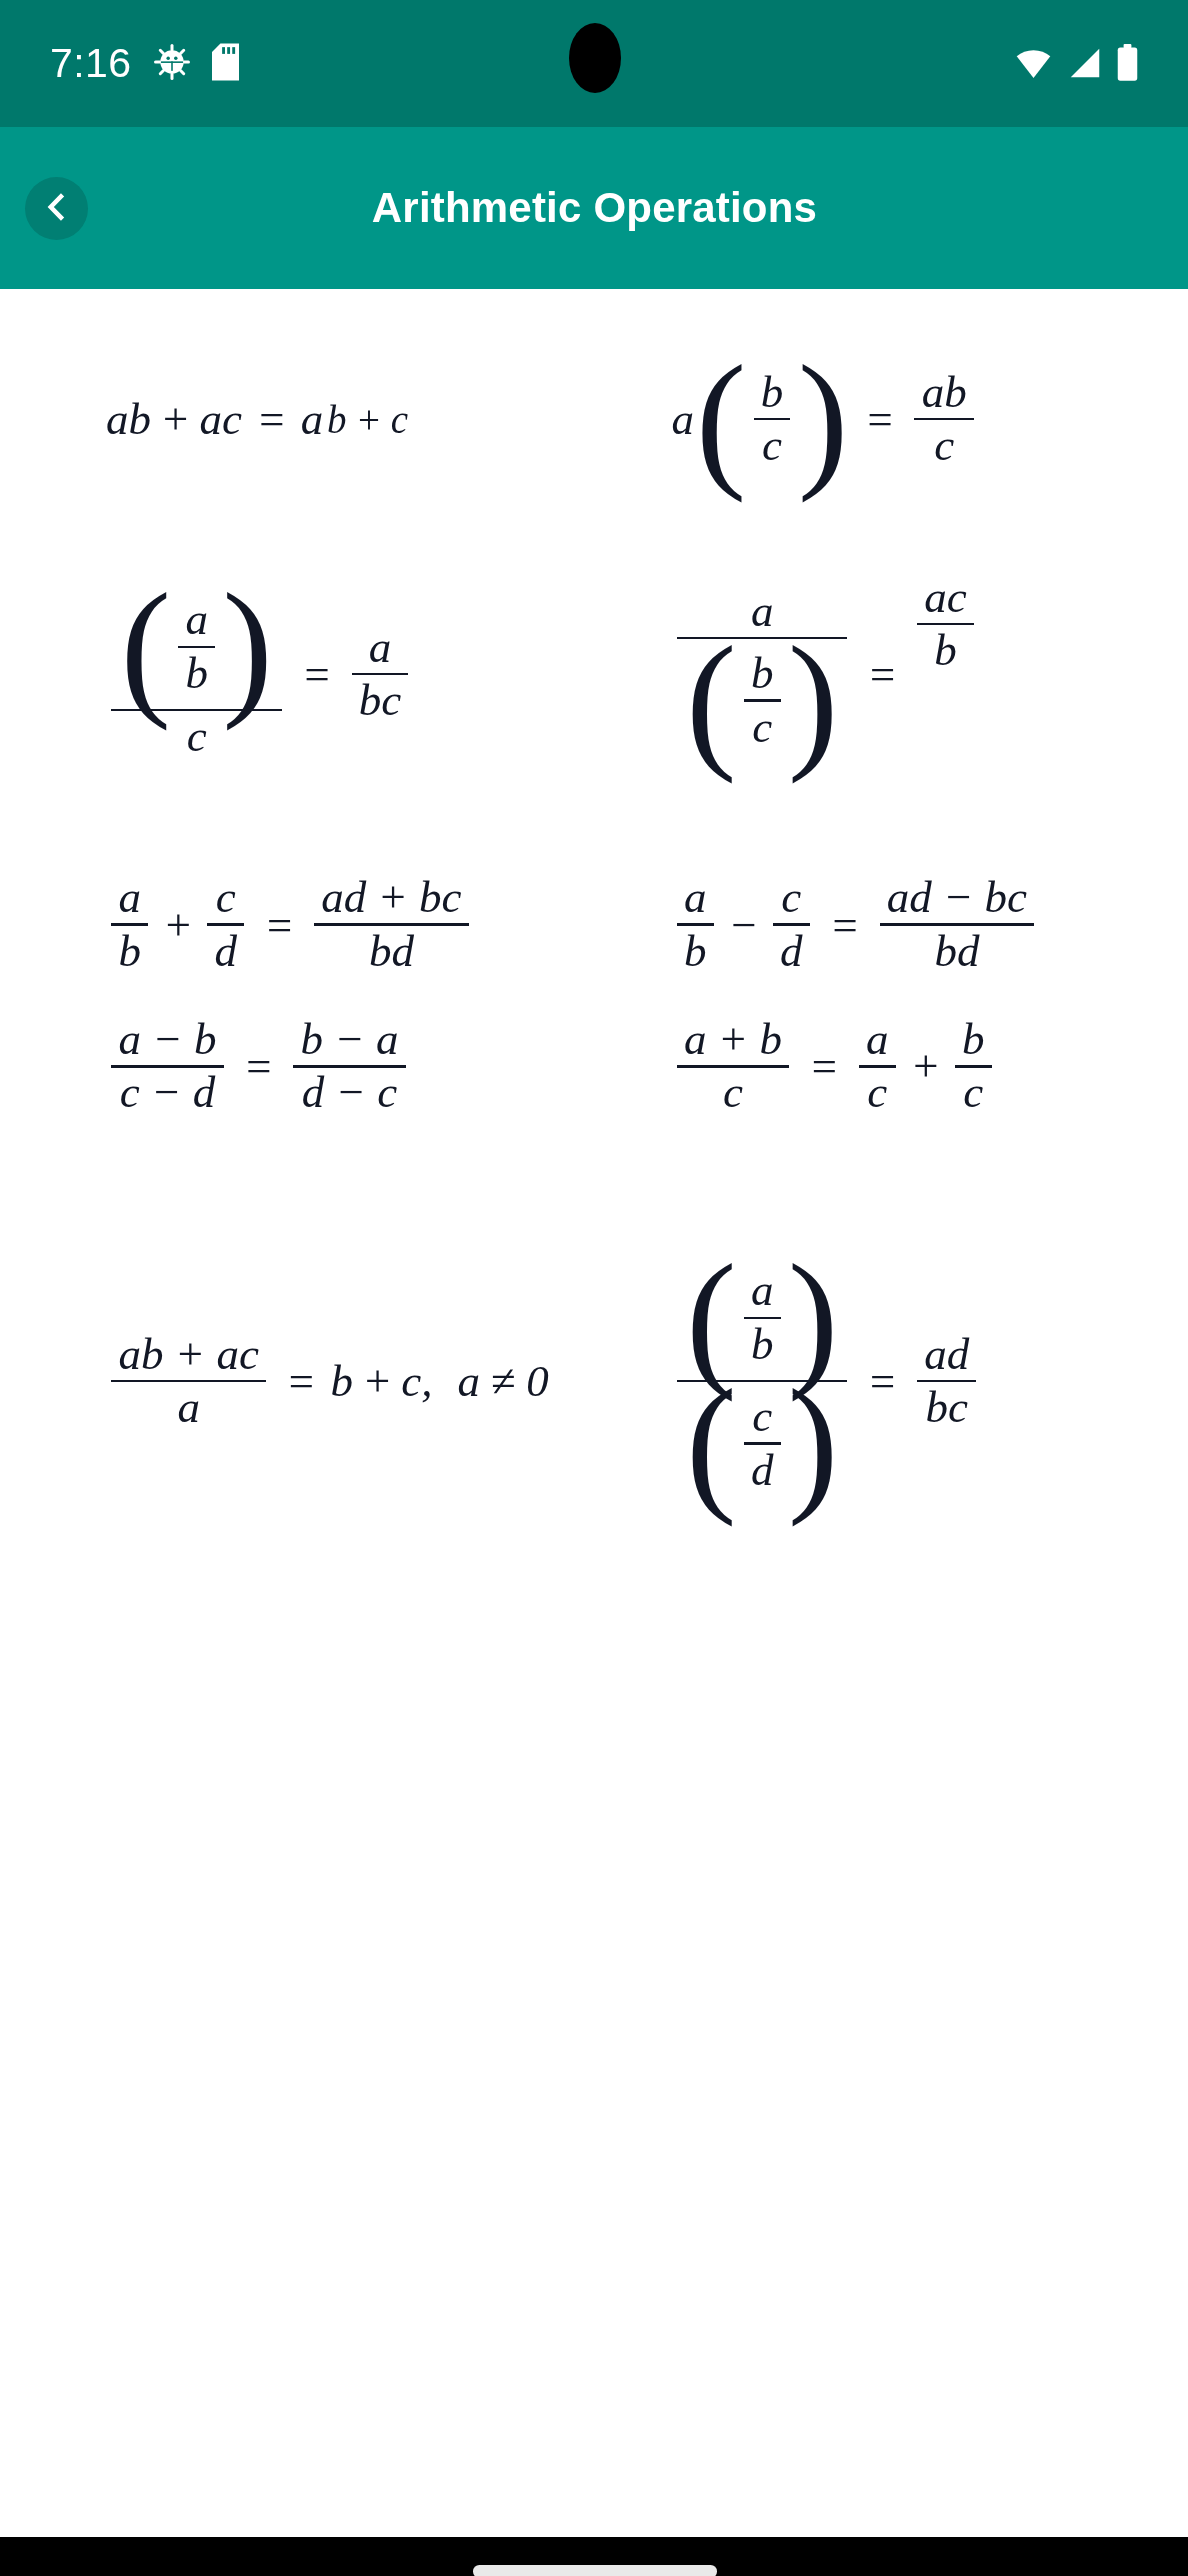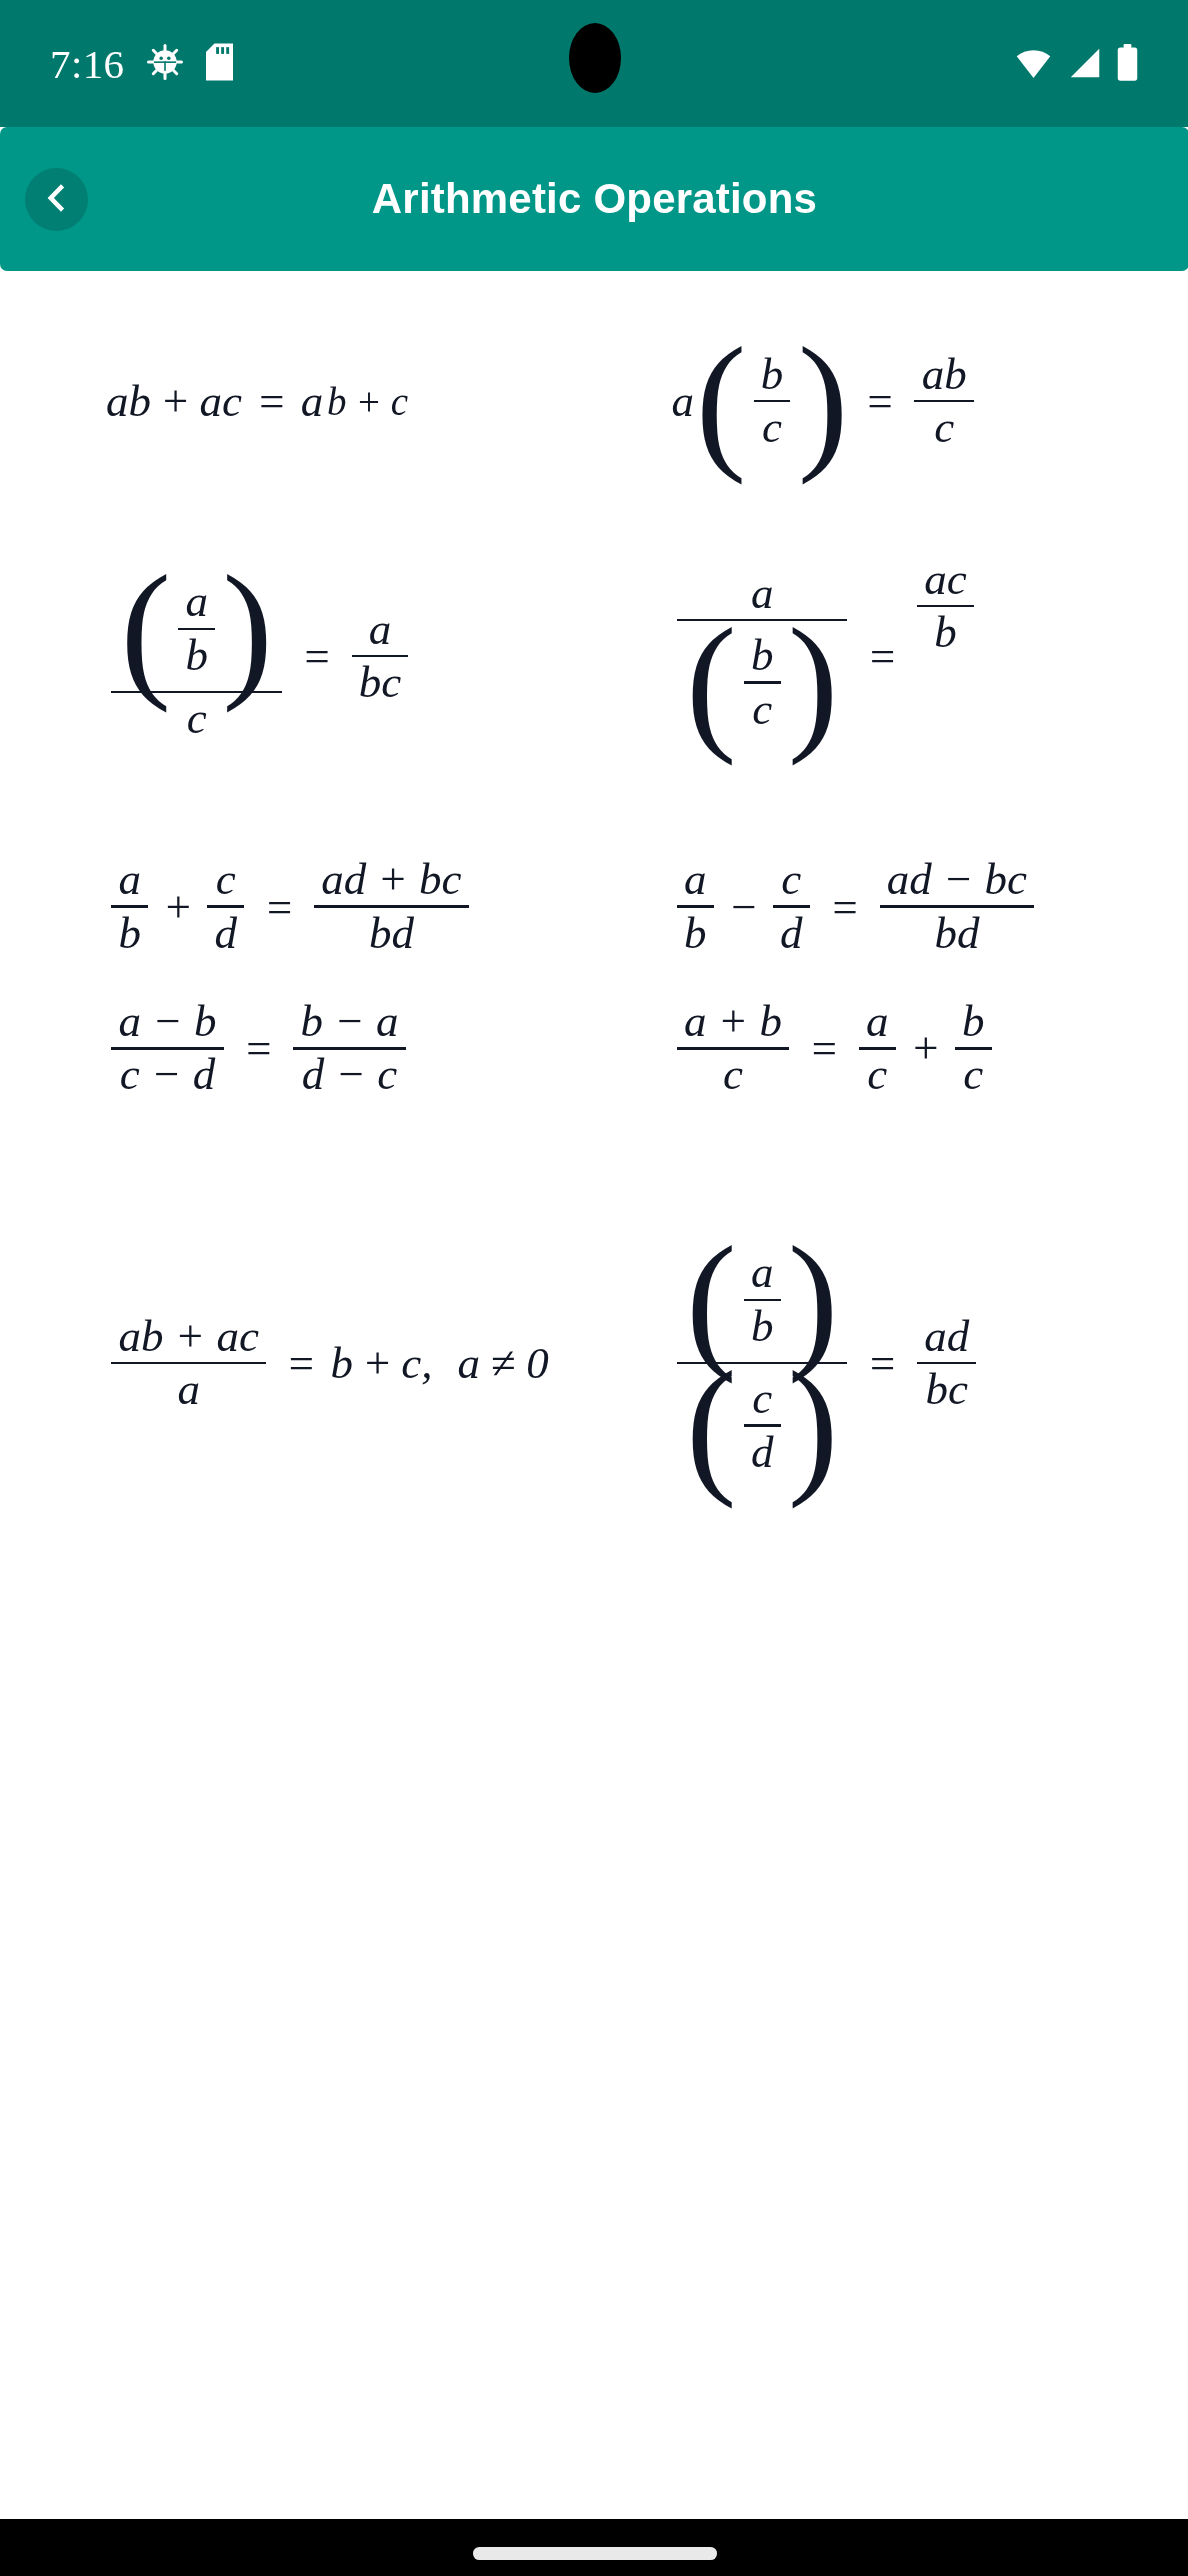--- a/index.html
+++ b/index.html
@@ -17,43 +17,42 @@
     background:#00786B;
     display:flex;
     align-items:center;
     padding:0 50px;
   }
   .status-left{ display:flex; align-items:center; gap:21.5px; }
   .status-time{
     color:#ffffff;
     font-size:41px;
     letter-spacing:0.4px;
-    font-family:Liberation Serif, serif;
+    font-family:Liberation Sans, sans-serif;
   }
   .status-right{
     margin-left:auto;
     display:flex; align-items:flex-end; gap:12.5px;
   }
   .camera-notch{
     position:absolute;
     left:50%; top:23px;
     transform:translateX(-50%);
     width:52px; height:70px;
     background:#000000;
     border-radius:50%;
   }
 
   
   .app-bar{
     position:relative;
-    height:144px;
+    height:162px;
     background:#009688;
     display:flex;
     align-items:center;
-    border-radius:7px;
   }
   .back-button{
     position:absolute;
     left:25px;
     width:63px; height:63px;
     border-radius:50%;
     background:#017F73;
     display:flex; align-items:center; justify-content:center;
     cursor:pointer;
   }

